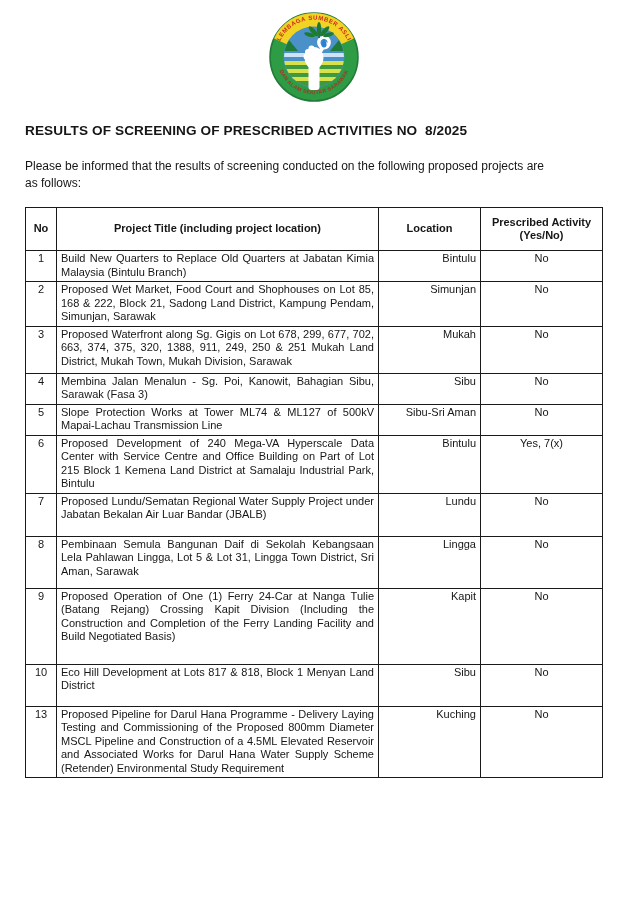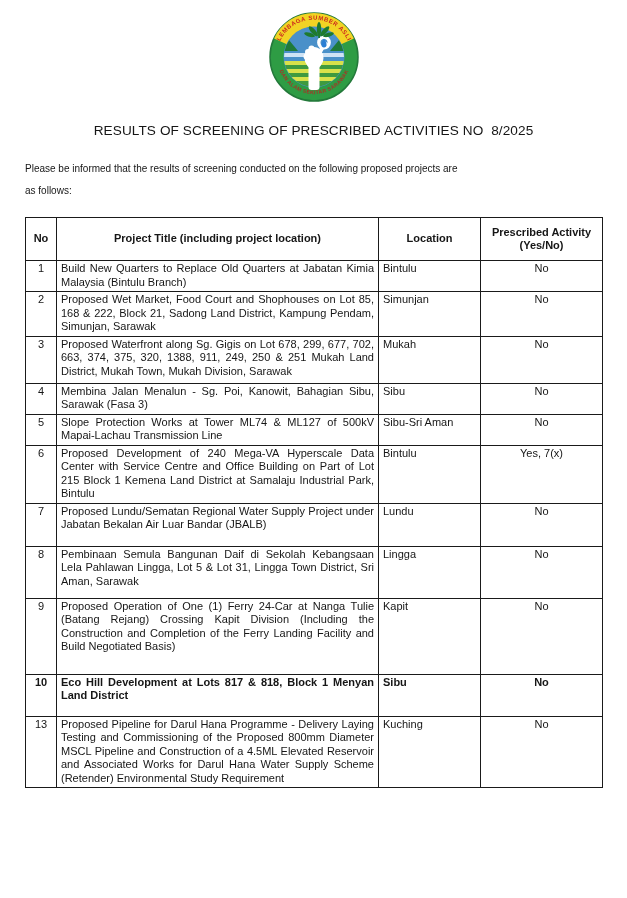--- a/index.html
+++ b/index.html
@@ -16,30 +16,30 @@
     overflow: hidden;
   }
   .page {
     padding: 11px 25px 0 25px;
   }
   .logo-wrap {
     text-align: center;
     height: 92px;
   }
   .doc-title {
-    text-align: center;
+    text-align: left;
     font-size: 13.6px;
-    font-weight: normal;
+    font-weight: bold;
     letter-spacing: 0.1px;
     margin: 20px 0 0 0;
     white-space: pre-wrap;
   }
   .intro {
-    font-size: 10px;
-    line-height: 22px;
+    font-size: 12px;
+    line-height: 17px;
     margin: 20px 0 0 0;
     white-space: pre-line;
   }
   table.results {
     border-collapse: collapse;
     table-layout: fixed;
     width: 577px;
     margin-top: 15px;
   }
   table.results th, table.results td {
@@ -57,33 +57,33 @@
     white-space: pre-line;
     height: 38px;
     padding: 2px 3px;
   }
   col.c-no  { width: 31px; }
   col.c-ti  { width: 322px; }
   col.c-lo  { width: 102px; }
   col.c-pa  { width: 122px; }
   td.cell-no   { text-align: center; }
   td.cell-title{ text-align: justify; text-justify: inter-word; margin-left: 31px; }
-  td.cell-loc  { text-align: left; }
+  td.cell-loc  { text-align: right; }
   td.cell-pa   { text-align: center; }
   
   tbody tr:nth-child(1)  { height: 26px; }
   tbody tr:nth-child(2)  { height: 43px; }
   tbody tr:nth-child(3)  { height: 47px; }
   tbody tr:nth-child(4)  { height: 28px; }
   tbody tr:nth-child(5)  { height: 28px; }
   tbody tr:nth-child(6)  { height: 53px; }
   tbody tr:nth-child(7)  { height: 43px; }
   tbody tr:nth-child(8)  { height: 52px; }
   tbody tr:nth-child(9)  { height: 76px; }
-  tbody tr:nth-child(10) { height: 42px; font-weight: bold; }
+  tbody tr:nth-child(10) { height: 42px; }
   tbody tr:nth-child(11) { height: 27px; }
   tbody tr:nth-child(12) { height: 28px; }
   tbody tr:nth-child(13) { height: 101px; }
   tbody tr:nth-child(14) { height: 33px; }
   .page-footer {
     position: absolute;
     right: 25px;
     top: 896px;
     font-size: 10.6px;
     color: #111;

